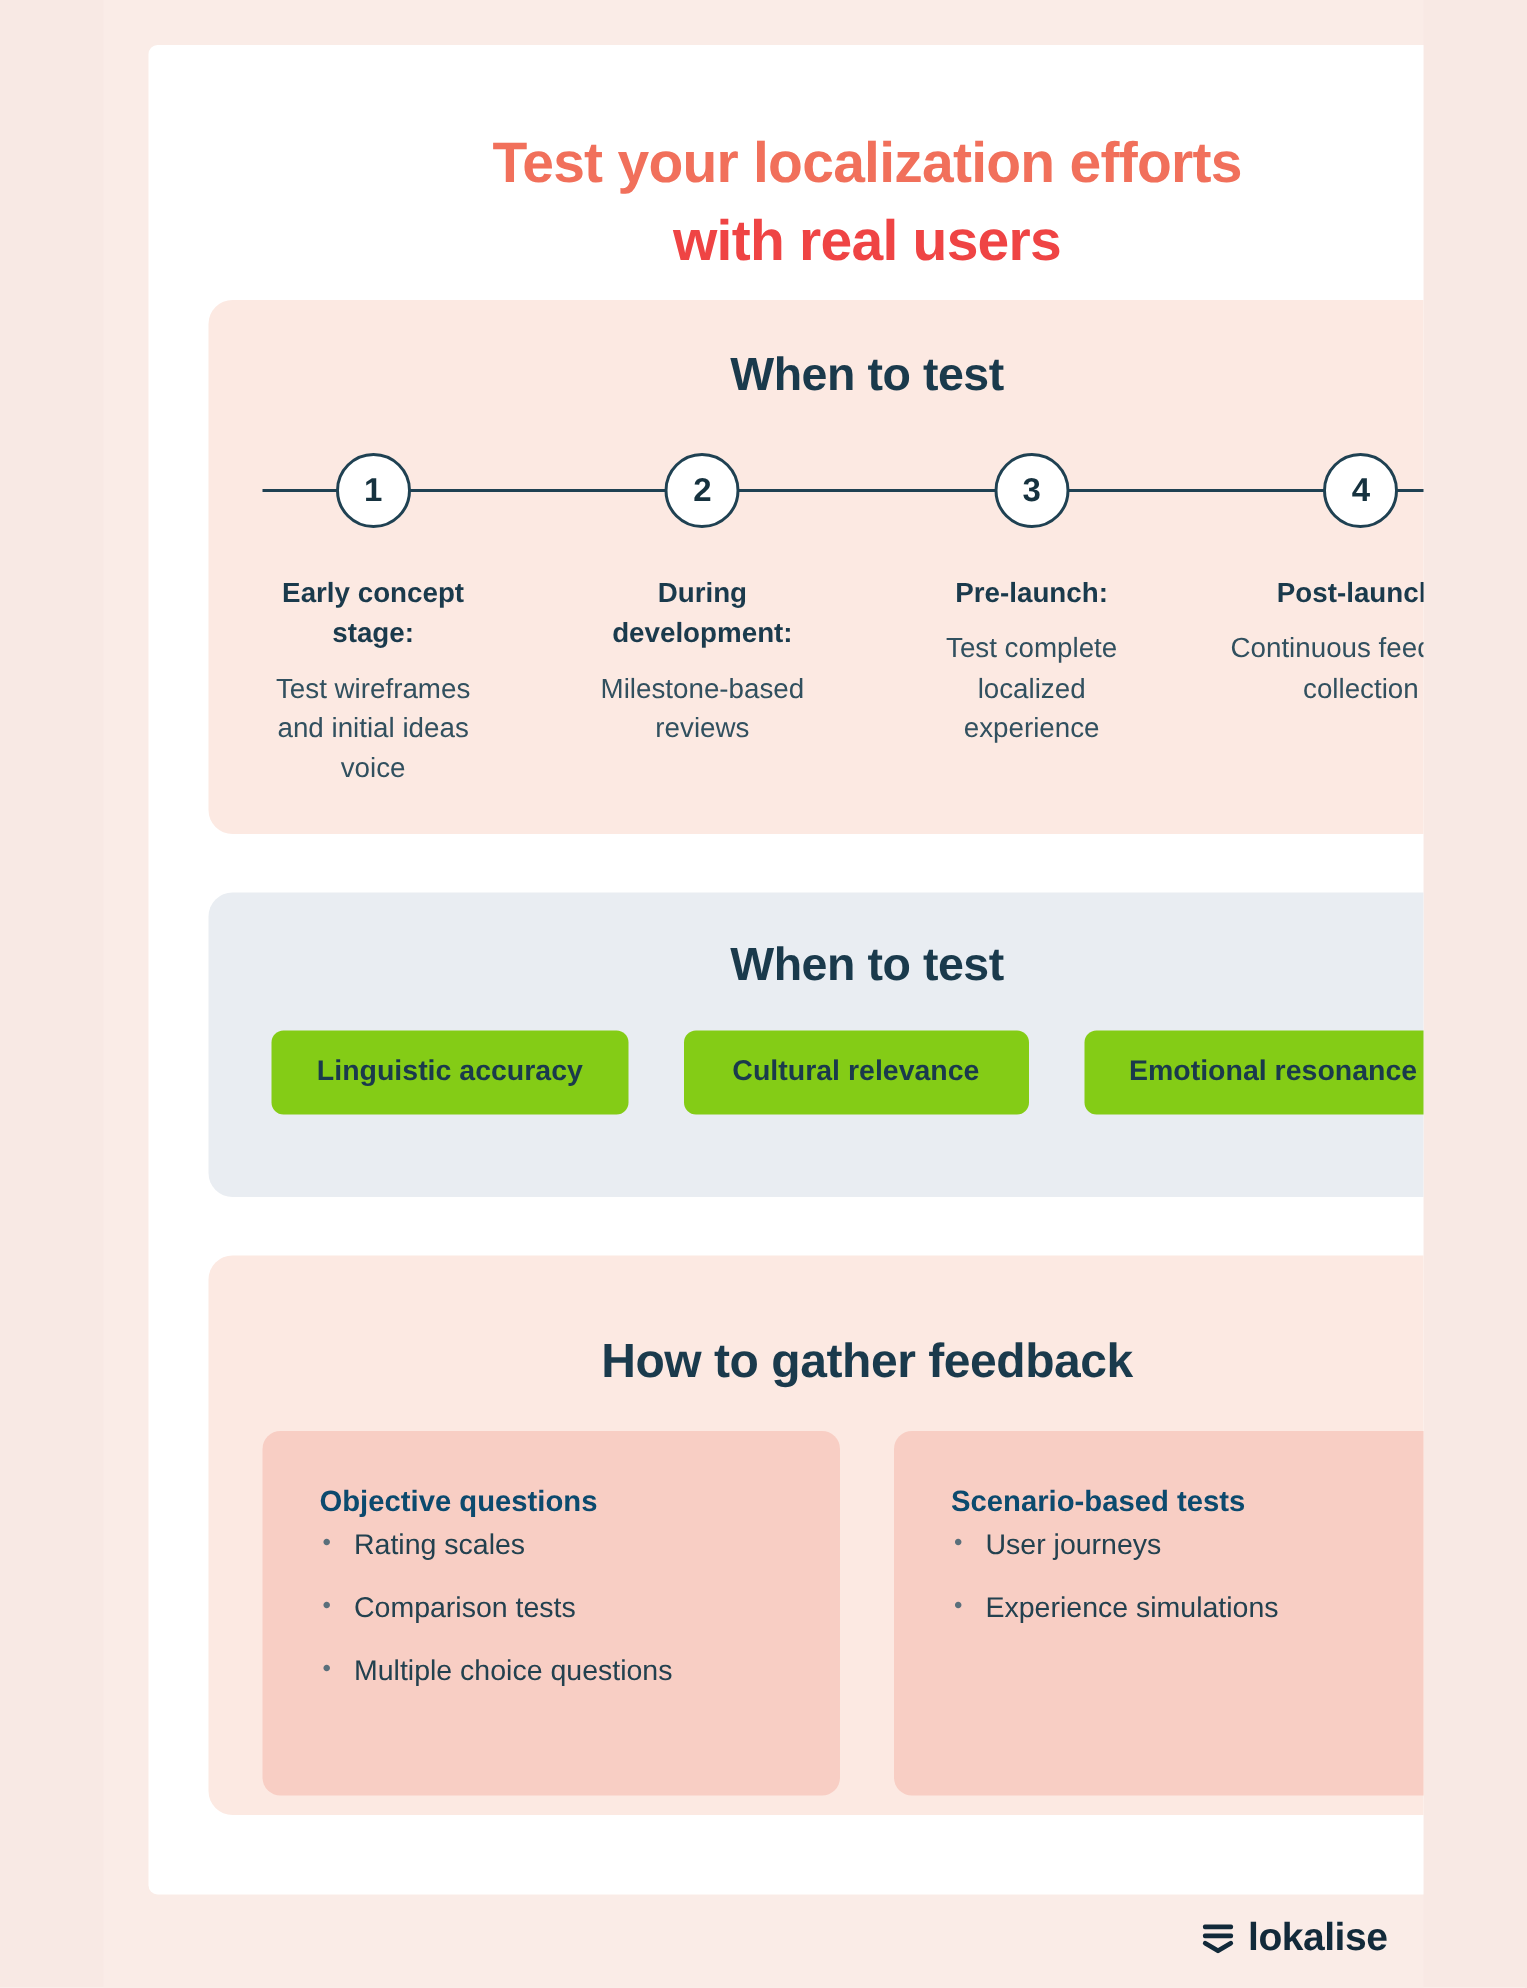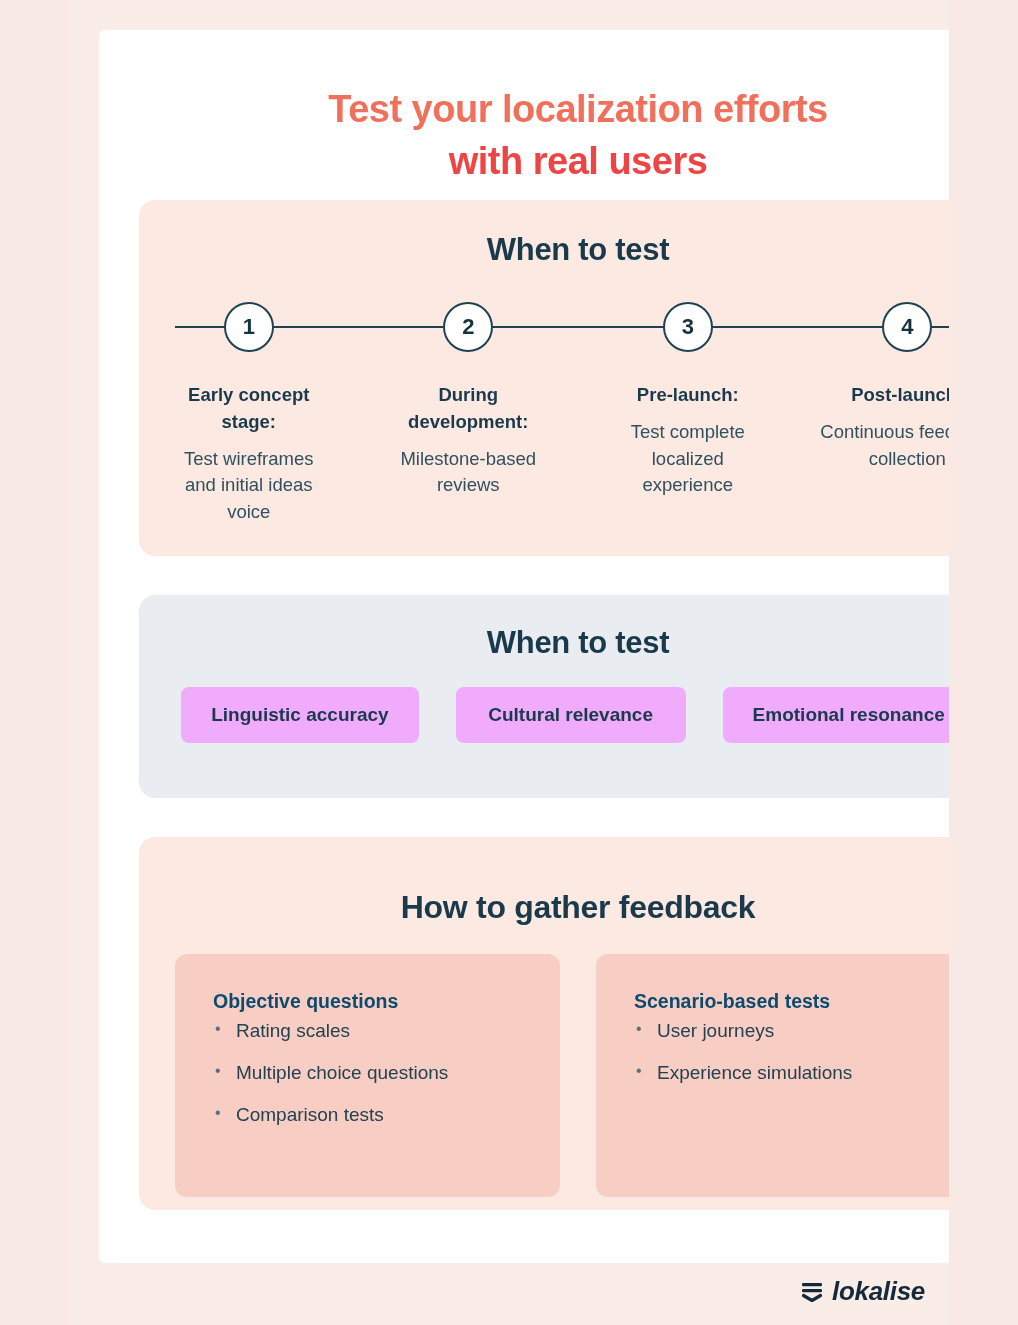--- a/index.html
+++ b/index.html
@@ -73,21 +73,21 @@
   .tl-col-3 .tl-body { max-width: 150px; }
   .tl-col-4 .tl-body { max-width: 200px; }
 
   
   .panel-what { top: 565px; height: 203px; background: #E9EDF2; }
   .panel-what .panel-title { padding-top: 30px; }
   .pill-row {
     margin-top: 26px; display: flex; justify-content: center; gap: 37px;
   }
   .pill {
-    background: #f0abfc; border-radius: 8px;
+    background: #84cc16; border-radius: 8px;
     padding: 17px 30px; min-width: 230px; text-align: center;
     font-size: 19px; font-weight: 700; color: #1A3A4C;
   }
 
   
   .panel-feedback { top: 807px; height: 373px; background: #FCE9E2; }
   .panel-feedback .panel-title { padding-top: 52px; font-size: 32px; }
   .fcard-row { margin-top: 28px; display: flex; gap: 36px; padding: 0 36px; }
   .fcard {
     flex: 1; background: #F8CEC4; border-radius: 12px;
@@ -105,21 +105,21 @@
     color: #5A6F7B; font-size: 16px;
   }
 
   
   .brand {
     position: absolute; right: 24px; top: 1276px;
     display: flex; align-items: center; gap: 7px;
   }
   .brand-icon { display: block; }
   .brand-name {
-    font-size: 26px; font-weight: 700; color: #122A3A; letter-spacing: -0.3px; font-style: italic;
+    font-size: 26px; font-weight: 700; color: #122A3A; letter-spacing: -0.3px;
   }
 </style>
 </head>
 <body>
 
 <div class="page">
   <div class="white-card">
 
     <div class="title-block">
       <div class="title-line1">Test your localization efforts</div>
@@ -171,22 +171,22 @@
     </div>
 
     <div class="panel panel-feedback">
       <div class="panel-title">How to gather feedback</div>
       <div class="fcard-row">
 
         <div class="fcard">
           <div class="fcard-heading">Objective questions</div>
           <ul class="fcard-list">
             <li>Rating scales</li>
+            <li>Comparison tests</li>
             <li>Multiple choice questions</li>
-            <li>Comparison tests</li>
           </ul>
         </div>
 
         <div class="fcard">
           <div class="fcard-heading">Scenario-based tests</div>
           <ul class="fcard-list">
             <li>User journeys</li>
             <li>Experience simulations</li>
           </ul>
         </div>

